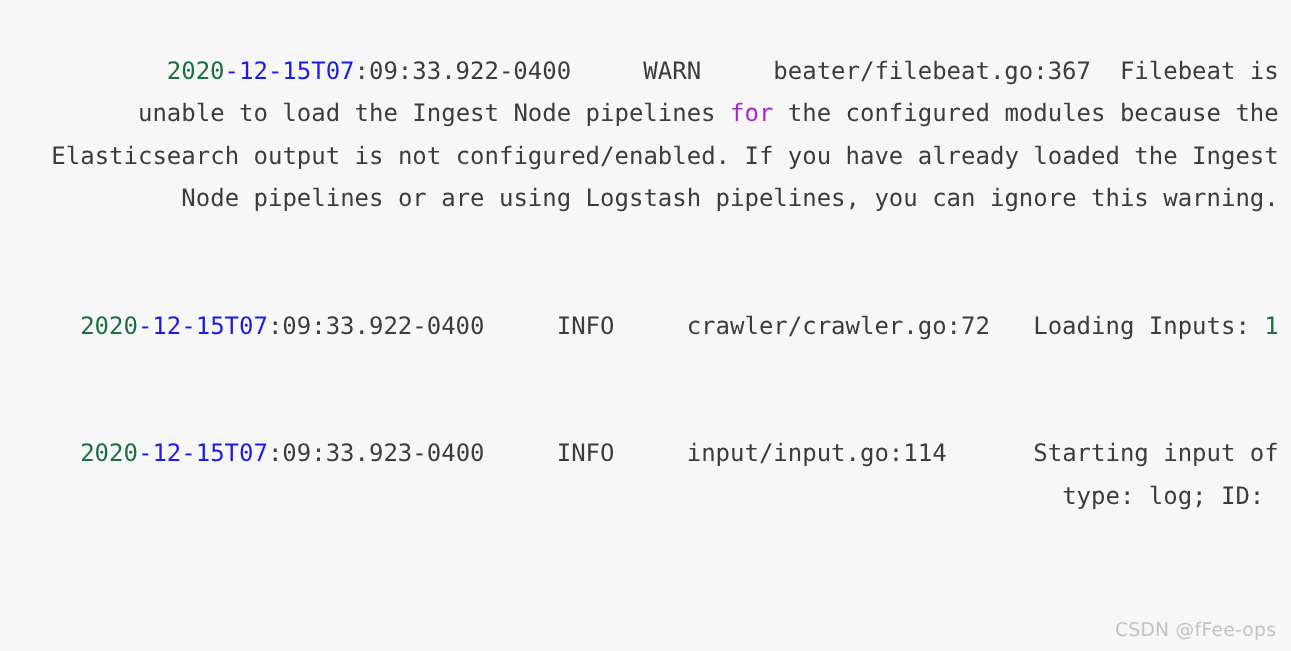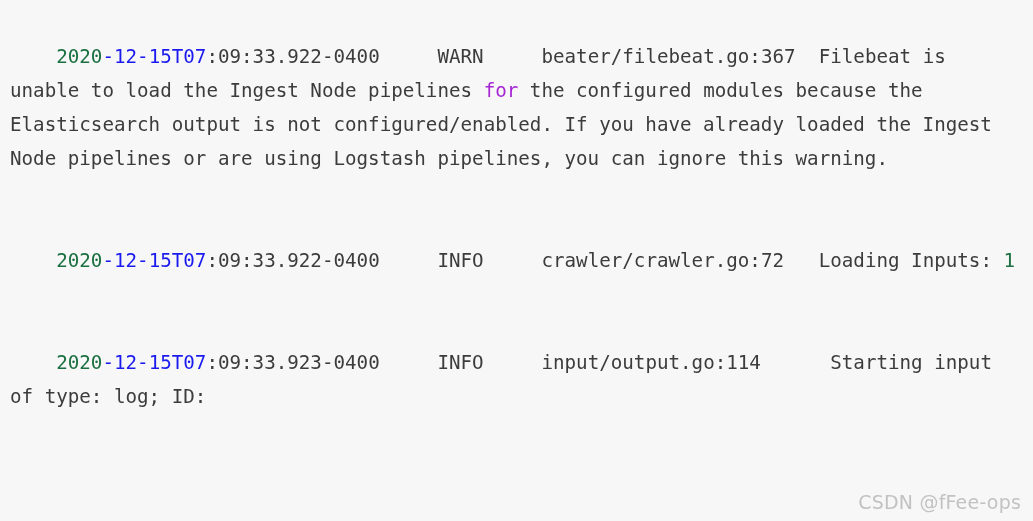--- a/index.html
+++ b/index.html
@@ -32,20 +32,21 @@
   .log-entry {
     display: block;
     font-size: 19.2px;
     line-height: 34px;
     letter-spacing: 0px;
     color: #3c3c3c;
     white-space: pre-wrap;
     word-break: break-word;
     overflow-wrap: break-word;
     margin: 0;
+    text-align: right;
   }
 
   
   .tok-year   { color: #1a7040; }
   .tok-date   { color: #1a1aee; }
   .tok-rest   { color: #3c3c3c; }
   .tok-level  { color: #3c3c3c; }
   .tok-source { color: #3c3c3c; }
   .tok-msg    { color: #3c3c3c; }
   .tok-kw     { color: #a626d4; }
@@ -72,21 +73,21 @@
     white-space: nowrap;
     letter-spacing: 1px;
   }
   .wm .wm-sub { font-size: 10px; display: block; margin-top: 1px; }
 
   #csdn-watermark {
     position: absolute;
     right: 12px;
     bottom: 8px;
     font-family: "DejaVu Sans", "Liberation Sans", sans-serif;
-    font-size: 19px;
+    font-size: 15px;
     color: #c2c2c2;
     letter-spacing: 0.2px;
     z-index: 5;
     white-space: nowrap;
   }
 </style>
 </head>
 <body>
 
 <div class="watermark-layer">
@@ -145,18 +146,18 @@
   <div class="log-entry">
     <span class="tok-year">2020</span><span class="tok-date">-12-15T07</span><span class="tok-rest">:09:33.922-0400</span><span class="sep">     </span><span class="tok-level">WARN</span><span class="sep">     </span><span class="tok-source">beater/filebeat.go:367</span><span class="sep">  </span><span class="tok-msg">Filebeat is unable to load the Ingest Node pipelines </span><span class="tok-kw">for</span><span class="tok-msg"> the configured modules because the Elasticsearch output is not configured/enabled. If you have already loaded the Ingest Node pipelines or are using Logstash pipelines, you can ignore this warning.</span>
   </div>
 
   <div class="log-entry">
     <span class="tok-year">2020</span><span class="tok-date">-12-15T07</span><span class="tok-rest">:09:33.922-0400</span><span class="sep">     </span><span class="tok-level">INFO</span><span class="sep">     </span><span class="tok-source">crawler/crawler.go:72</span><span class="sep">   </span><span class="tok-msg">Loading Inputs: </span><span class="tok-num">1</span><span class="tok-msg"></span>
   </div>
 
 
   <div class="log-entry">
-    <span class="tok-year">2020</span><span class="tok-date">-12-15T07</span><span class="tok-rest">:09:33.923-0400</span><span class="sep">     </span><span class="tok-level">INFO</span><span class="sep">     </span><span class="tok-source">input/output.go:114</span><span class="sep">      </span><span class="tok-msg">Starting input of type: log; ID: </span><span class="tok-msg"></span>
+    <span class="tok-year">2020</span><span class="tok-date">-12-15T07</span><span class="tok-rest">:09:33.923-0400</span><span class="sep">     </span><span class="tok-level">INFO</span><span class="sep">     </span><span class="tok-source">input/input.go:114</span><span class="sep">      </span><span class="tok-msg">Starting input of type: log; ID: </span><span class="tok-msg"></span>
   </div>
 
 </div>
 
 <div id="csdn-watermark">CSDN @fFee-ops</div>
 
 </body></html>

